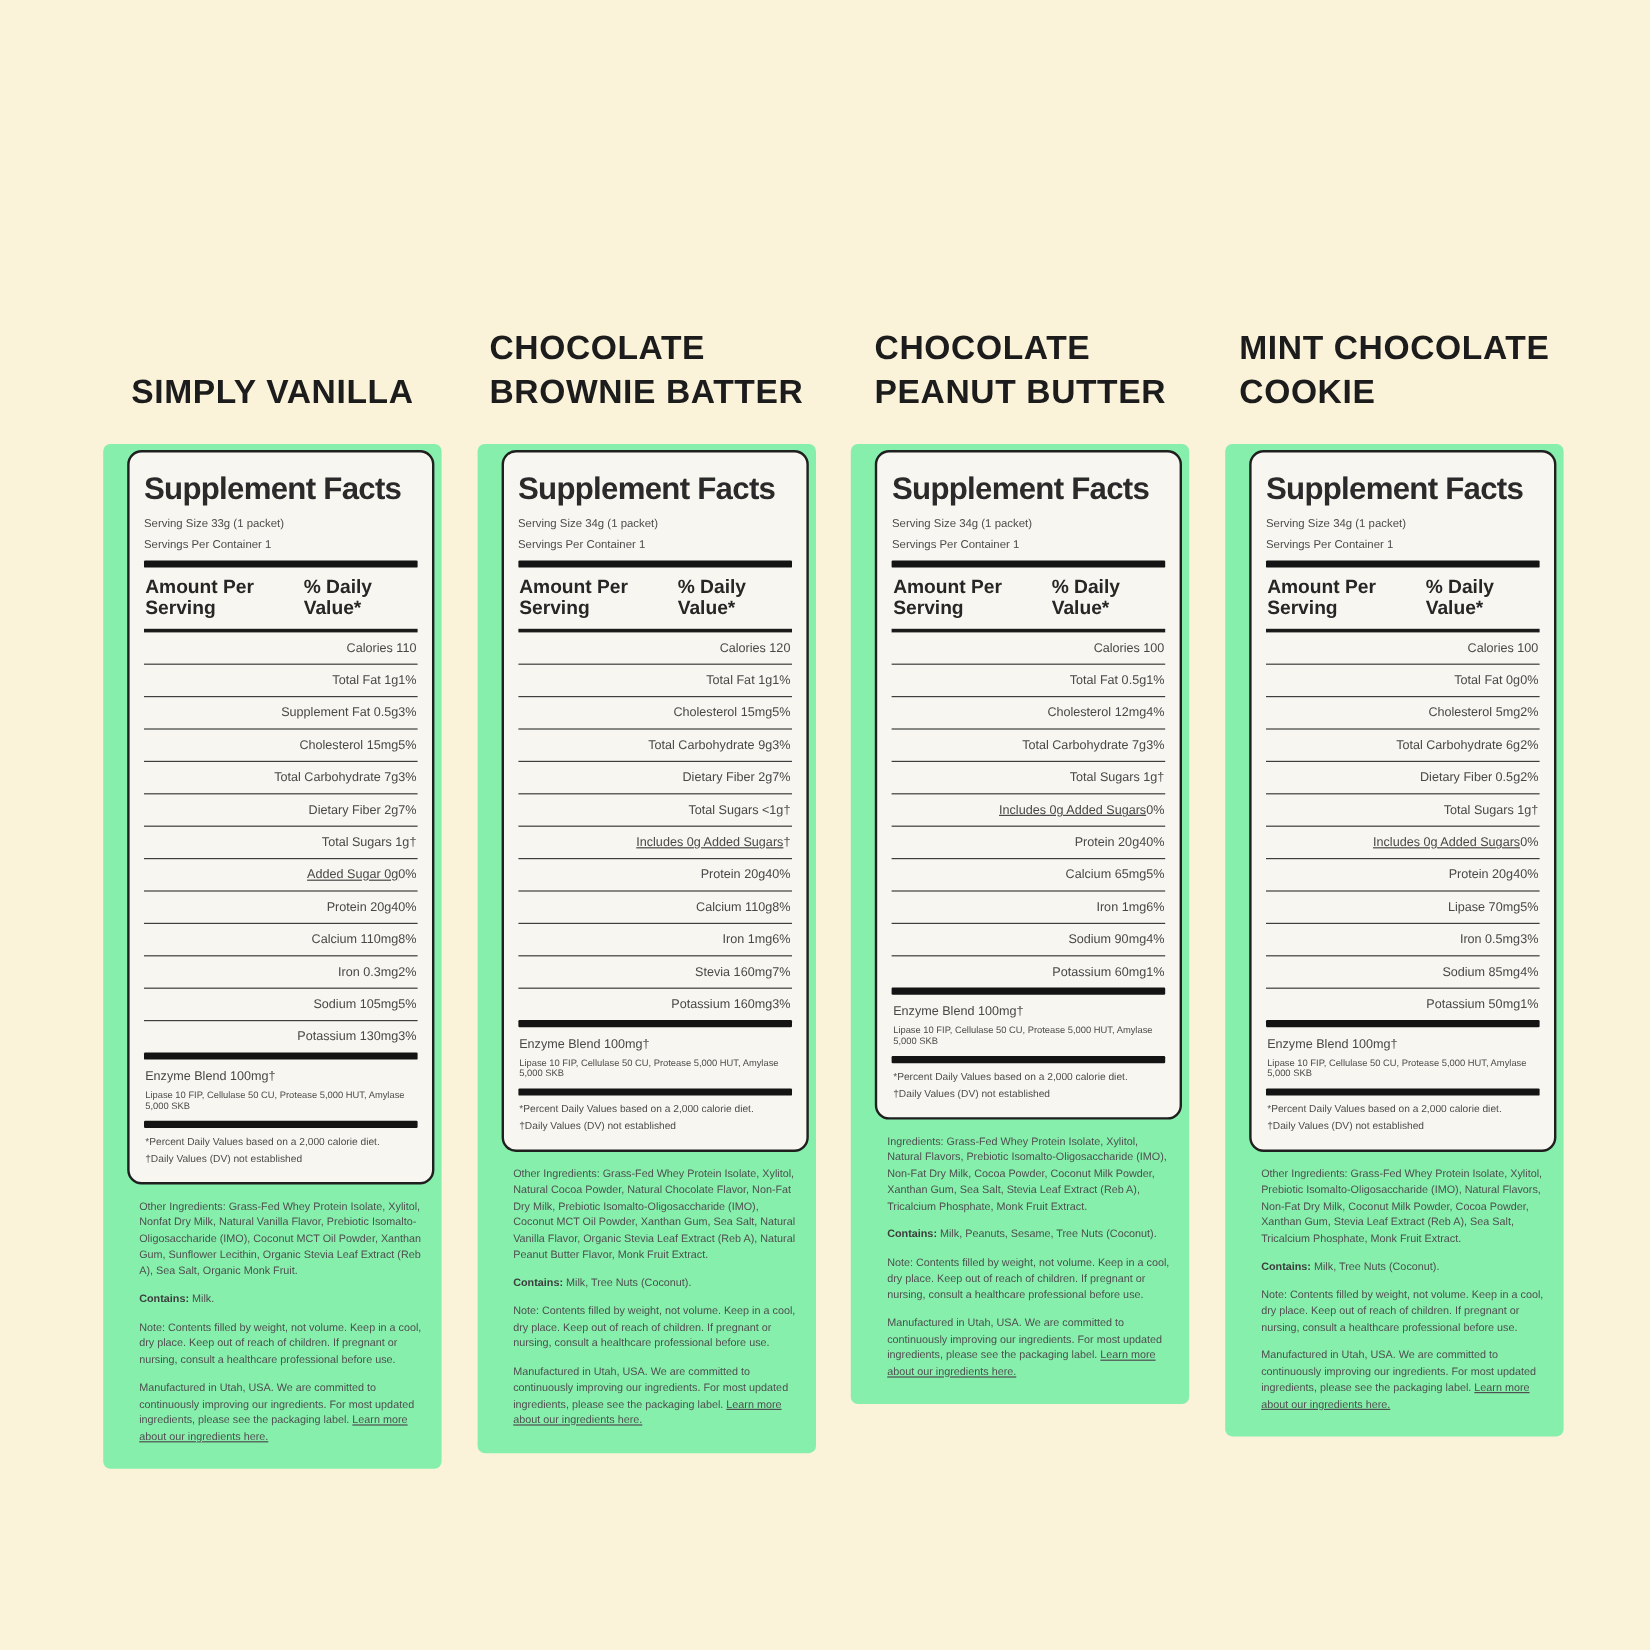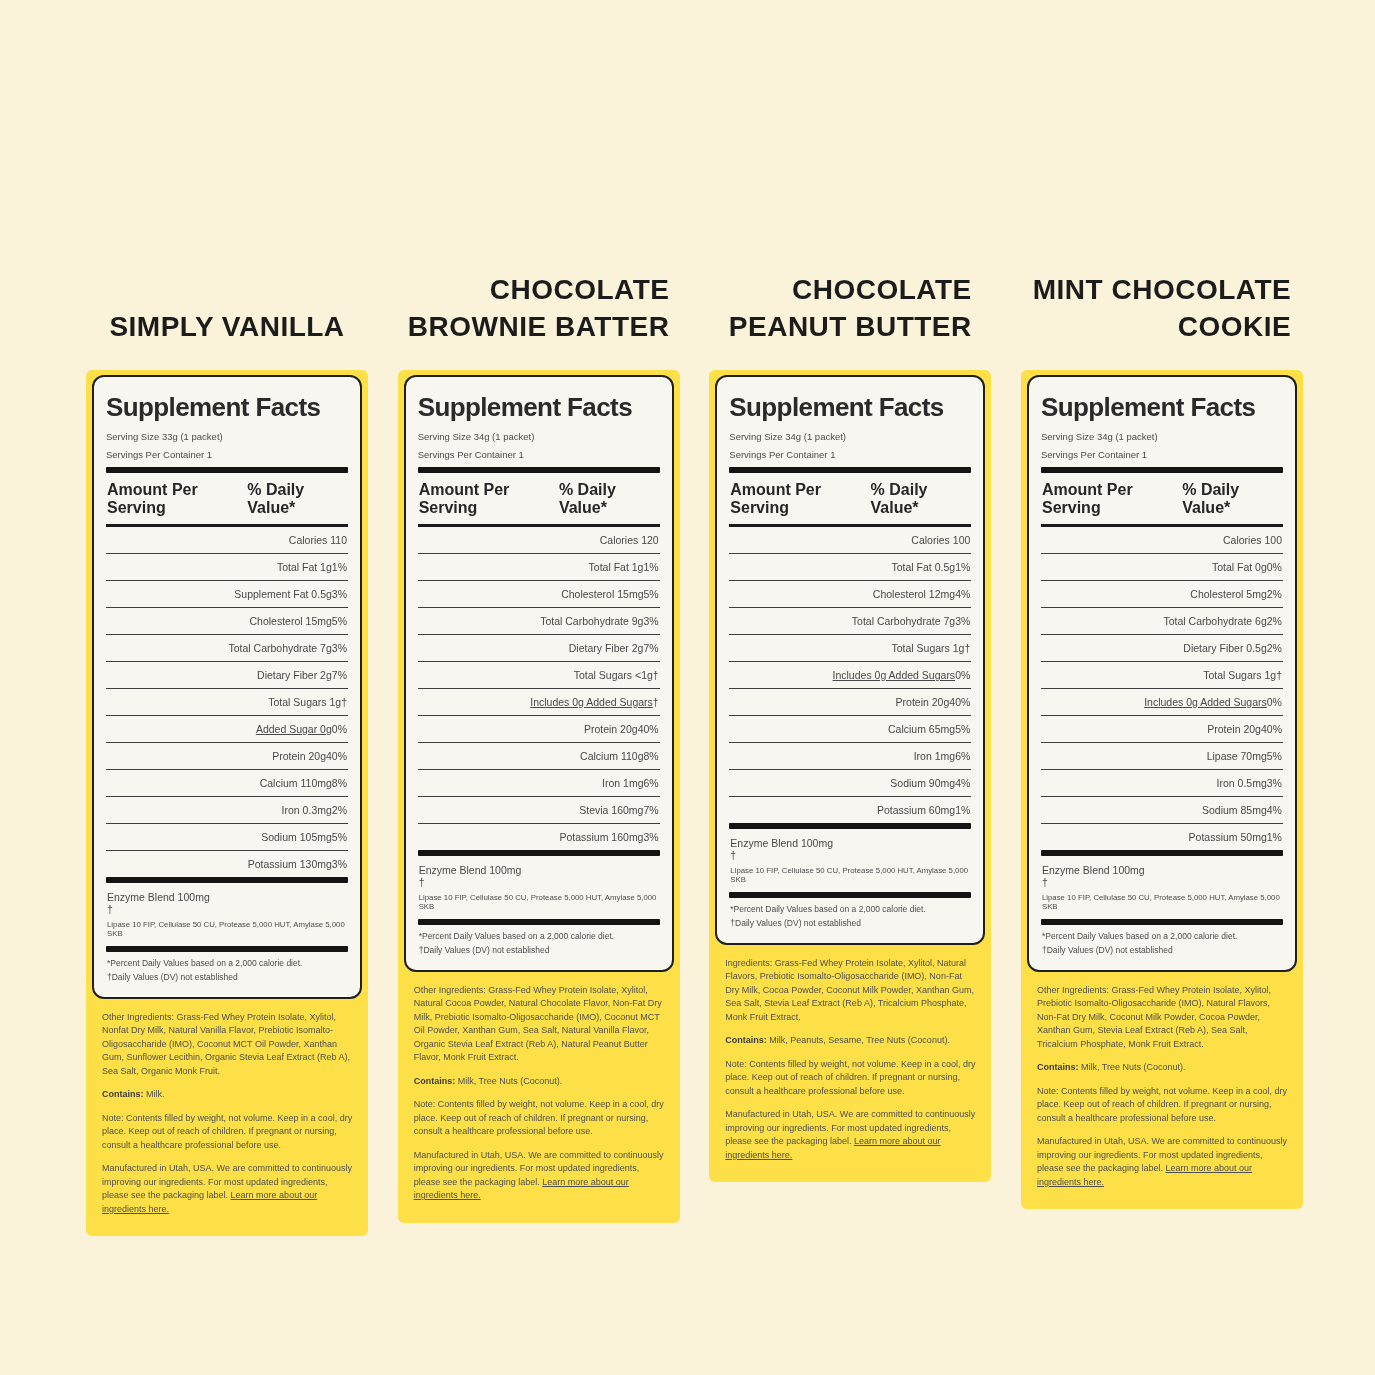--- a/index.html
+++ b/index.html
@@ -18,34 +18,34 @@
   .columns {
     display: flex;
     justify-content: space-between;
   }
   .col { width: 282px; }
   .flavor-title {
     height: 94px;
     display: flex;
     align-items: flex-end;
     justify-content: center;
-    text-align: right;
+    text-align: left;
     font-size: 28px;
     line-height: 1.32;
     font-weight: bold;
     letter-spacing: 0.5px;
     color: #1c1c1c;
     white-space: pre-line;
     margin-bottom: 10px;
   }
   .card {
     margin-top: 24px;
-    background: #fde047;
+    background: #86efac;
     border-radius: 6px;
-    padding: 5px 6px 4px 6px;
+    padding: 5px 6px 4px 20px;
     box-sizing: border-box;
   }
   .facts-box {
     border: 2px solid #1f1f1f;
     border-radius: 12px;
     background: #f7f6f0;
     padding: 13px 12px 9px 12px;
   }
   .facts-title {
     font-size: 26px;
@@ -83,21 +83,20 @@
   .nrow.indent1 .nlabel { padding-left: 22px; }
   .nrow.indent2 .nlabel { padding-left: 42px; text-decoration: underline; }
   .nvalue { text-align: right; }
   .enzyme-row {
     display: flex;
     justify-content: flex-start;
     align-items: baseline;
     font-size: 10.5px;
     color: #484848;
     padding: 8px 1px 2px 1px;
-    flex-direction: column;
   }
   .enzyme-detail {
     font-size: 7.8px;
     color: #4c4c4c;
     padding: 3px 1px 8px 1px;
   }
   .footnotes {
     padding: 6px 1px 2px 1px;
   }
   .footnote-line {

